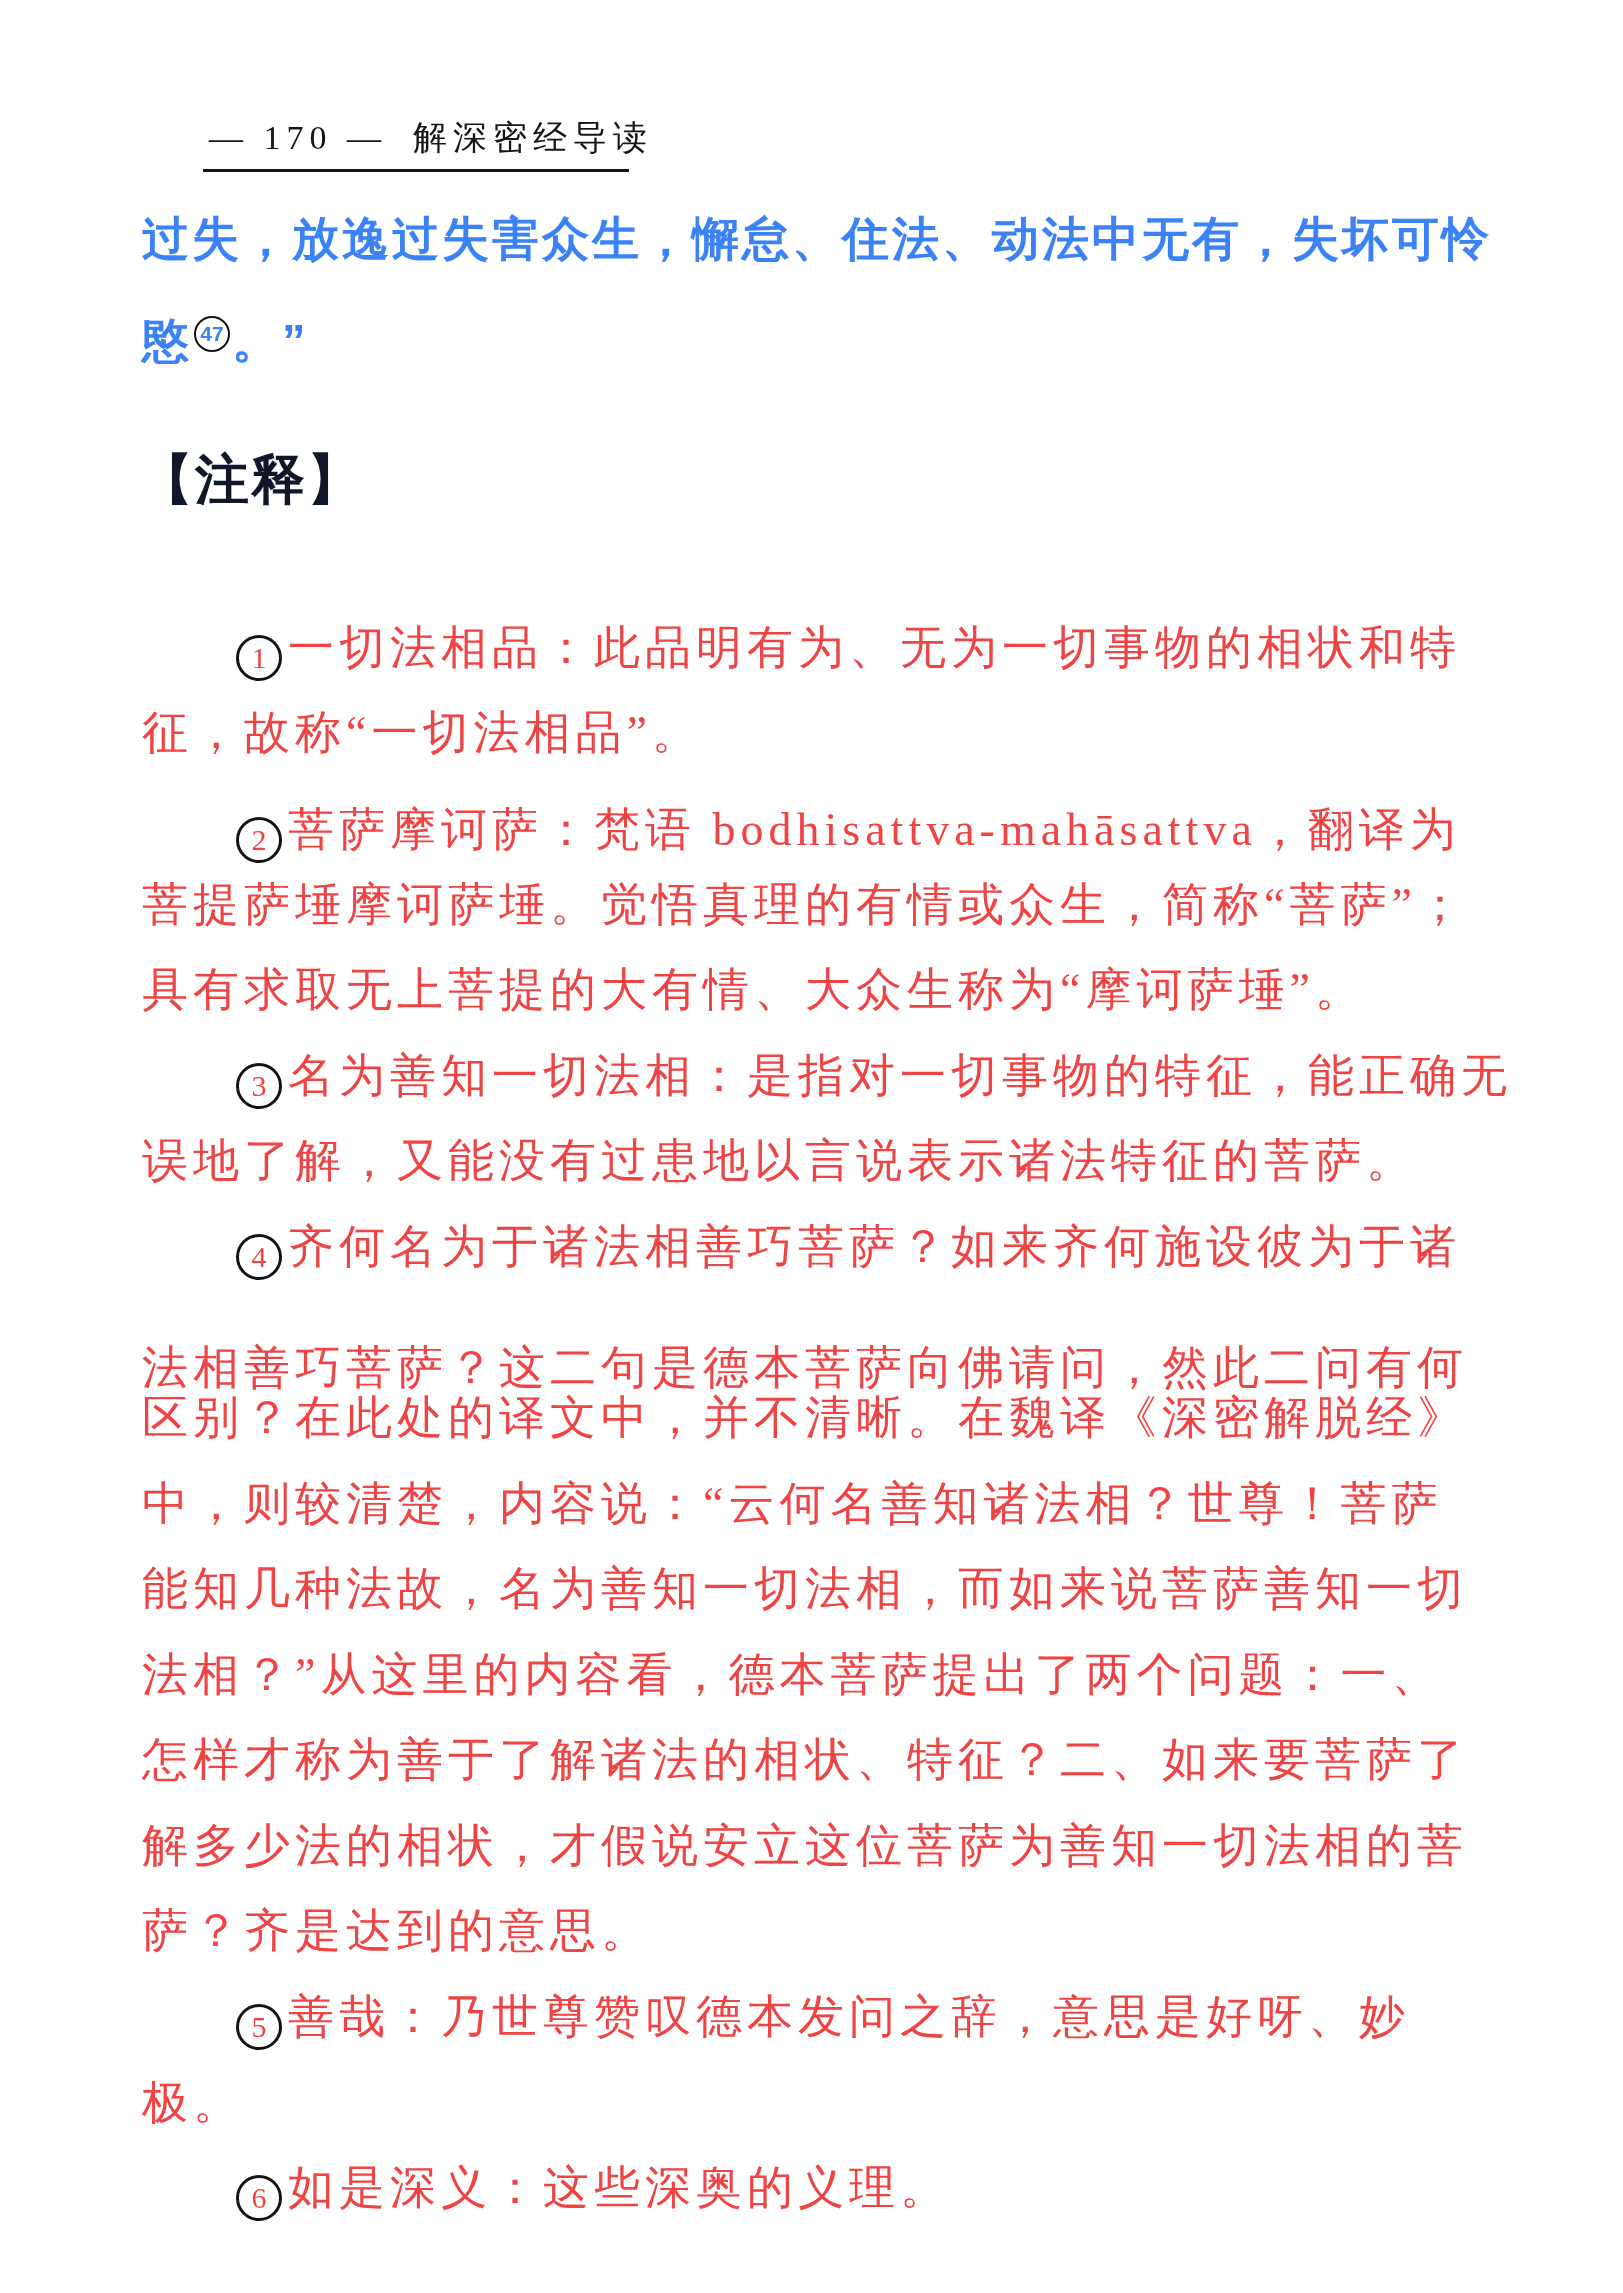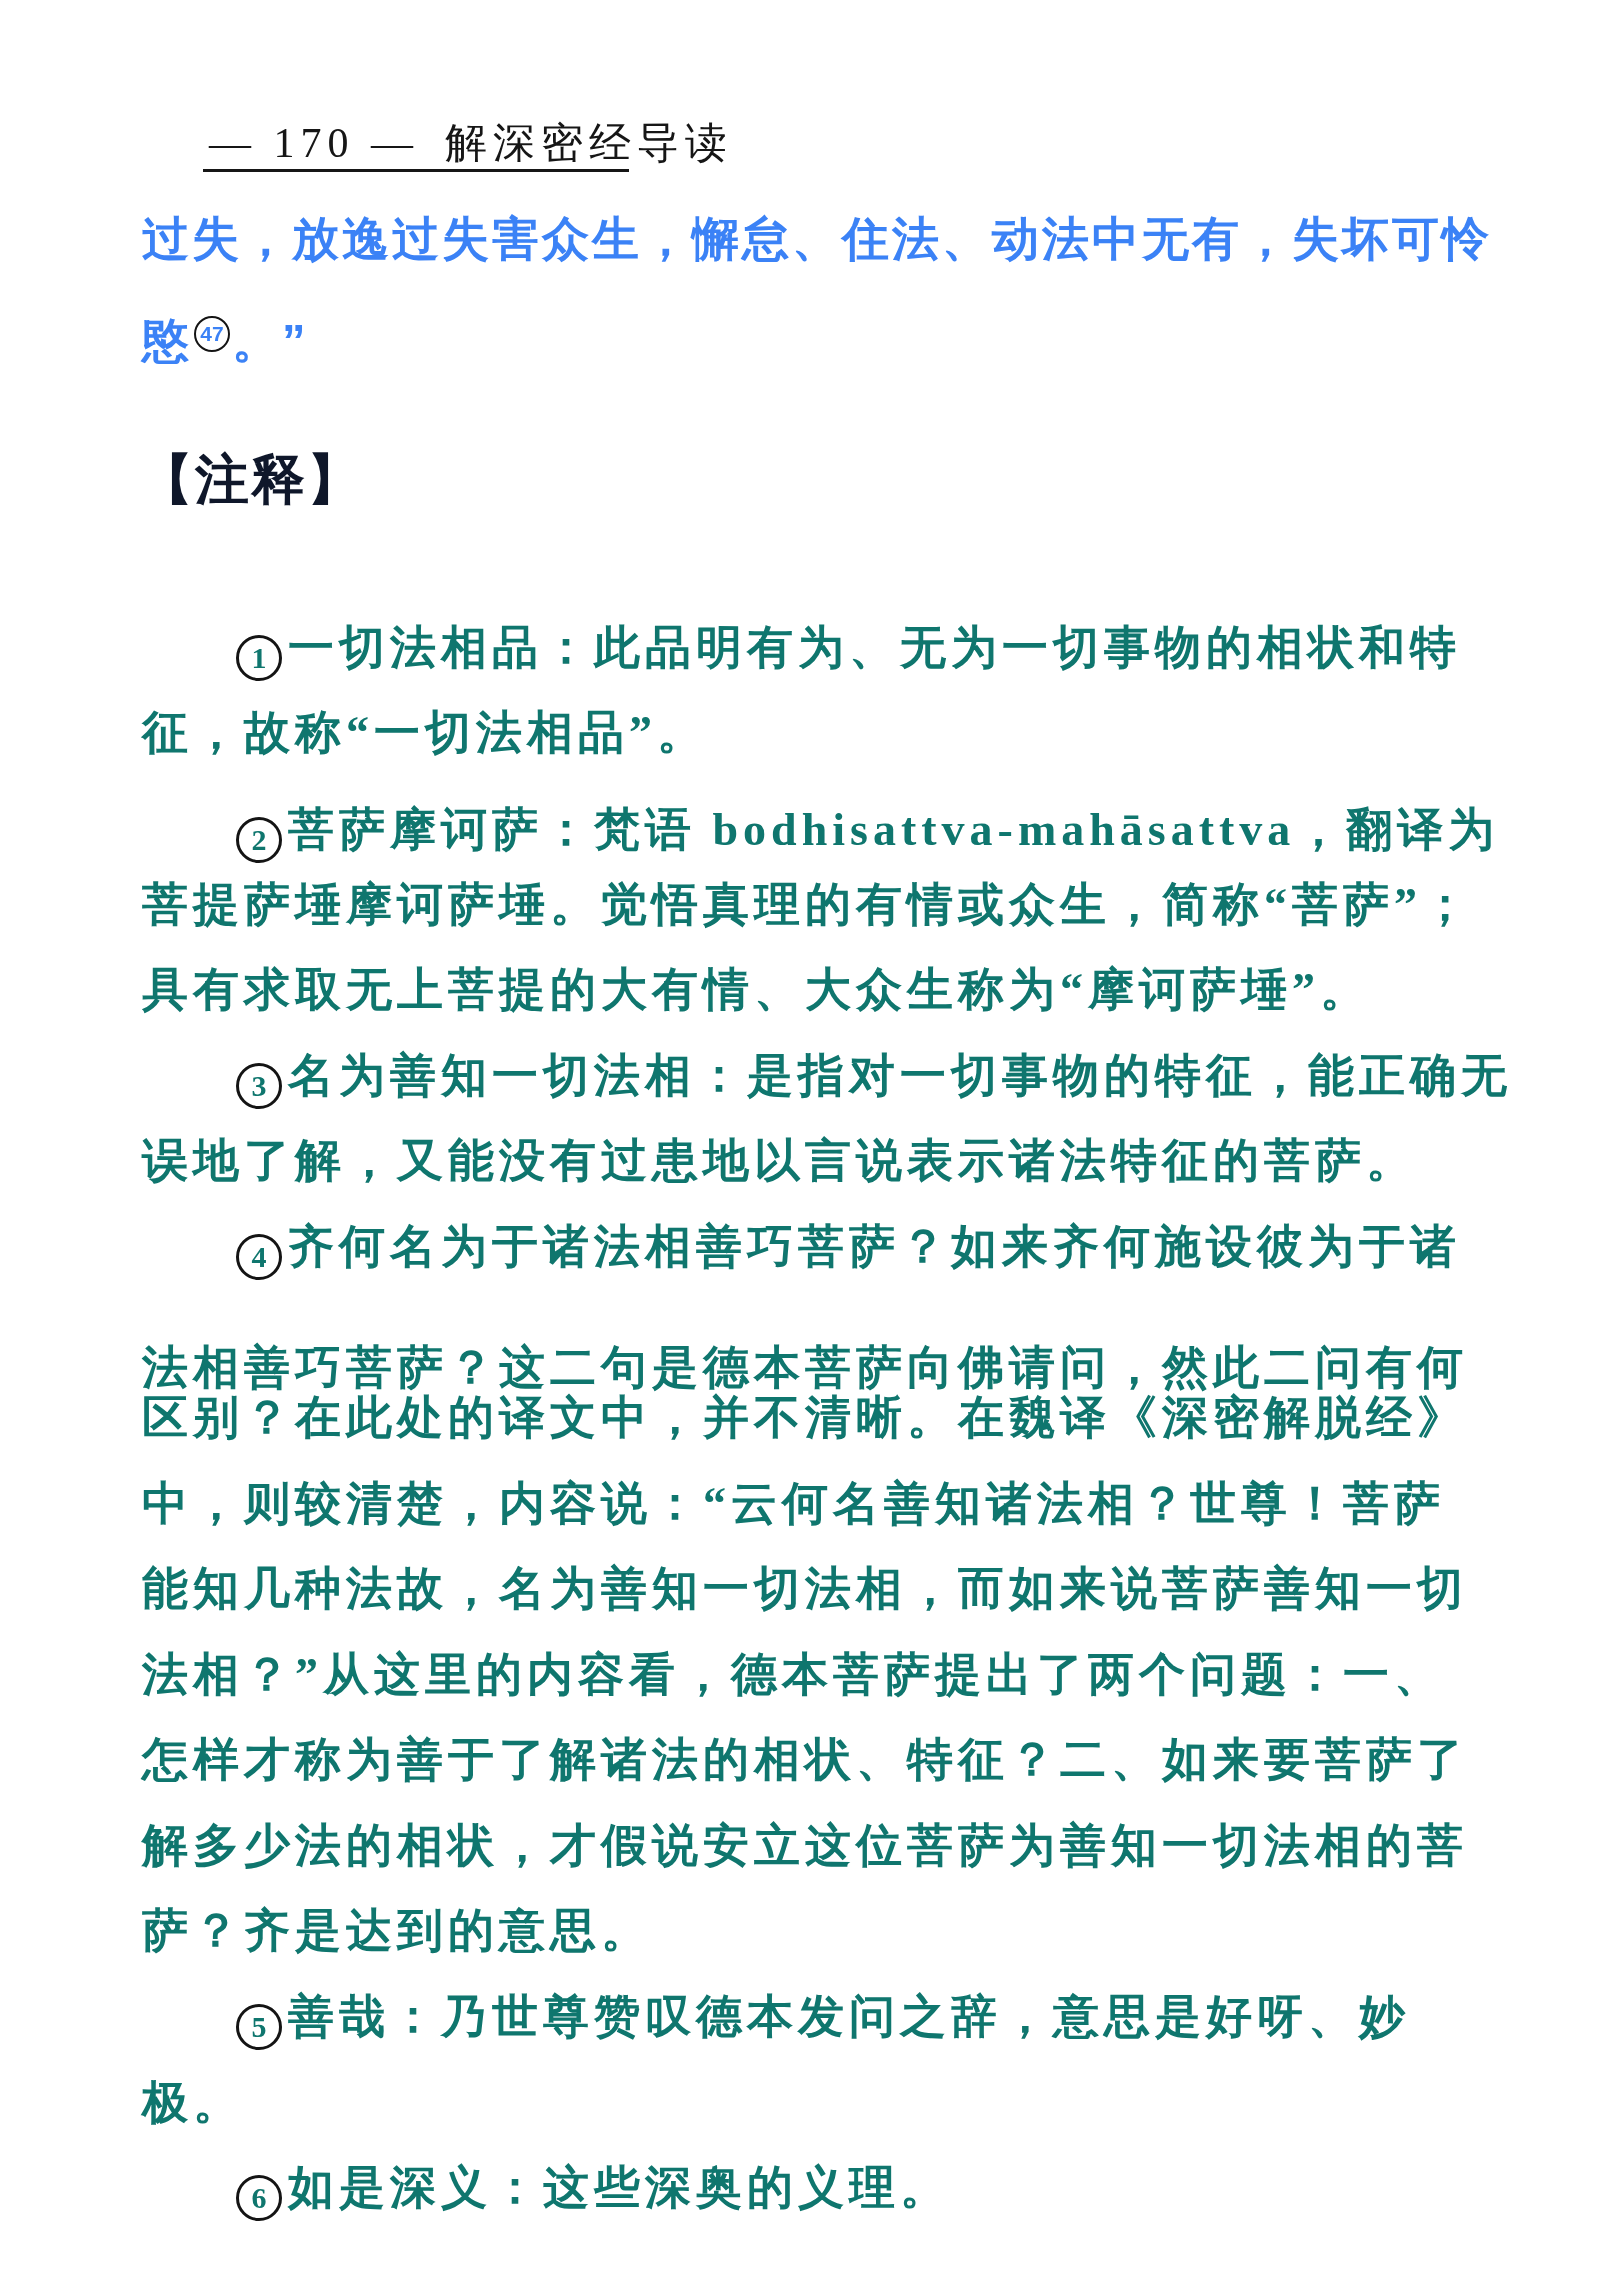--- a/index.html
+++ b/index.html
@@ -8,34 +8,34 @@
     width:1624px; height:2293px;
     margin:0 auto;
     background:#ffffff;
     color:#121212;
     font-family:"Liberation Serif","DejaVu Serif",serif;
     overflow:hidden;
   }
   
   .header {
     position:absolute; left:209px; top:115px;
-    font-size:42px; letter-spacing:6px; white-space:nowrap;
+    font-size:34px; letter-spacing:6px; white-space:nowrap;
     color:#161616;
     text-align:right;
   }
   .header .pgnum { margin-right:26px; }
   .header-rule {
     position:absolute; left:203px; top:169px;
     width:426px; height:3px; background:#161616;
   }
   
   .line {
     position:absolute; left:142px; width:1345px;
     font-size:46px; letter-spacing:5px; white-space:nowrap;
-    line-height:1.15; color:#0f766e;font-weight:bold;
+    line-height:1.15; color:#ef4444;
   }
   .quote-line {
     font-family:"Liberation Sans","DejaVu Sans",sans-serif;
     font-weight:700; font-size:47px; letter-spacing:3px; color:#3b82f6;
   }
   
   .section-heading {
     position:absolute; left:139px; top:444px;
     font-family:"Liberation Sans","DejaVu Sans",sans-serif;
     font-weight:700; font-size:54px; letter-spacing:2px; color:#0f172a;

